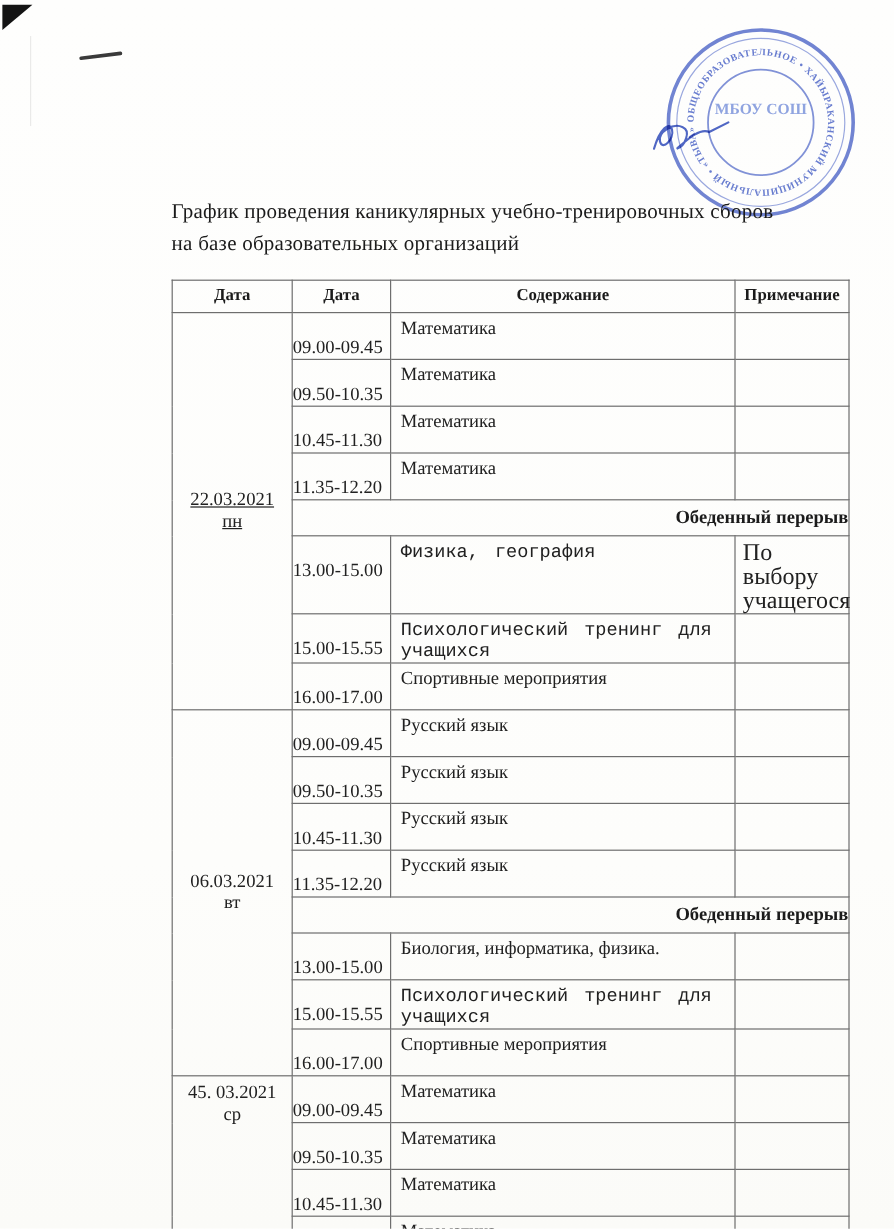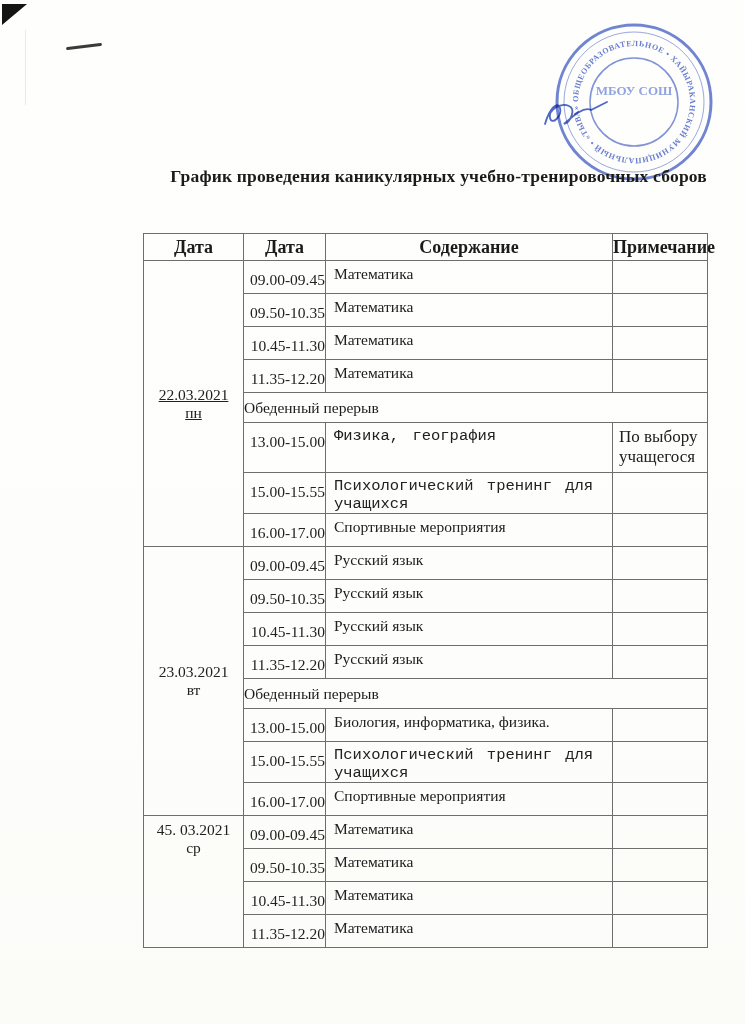--- a/index.html
+++ b/index.html
@@ -43,44 +43,44 @@
   }
   
   .approval {
     position:absolute; top:60px; right:33px;
     text-align:right; font-size:15px; line-height:22.5px;
     color:#262626; white-space:nowrap;
   }
   
   .doc-title {
     position:absolute; left:143px; top:164px; width:564px;
-    text-align:right; font-weight:bold; font-size:17.5px;
+    text-align:left; font-weight:normal; font-size:17.5px;
     line-height:25.5px; color:#1b1b1b; letter-spacing:0.2px;
   }
   
   table.schedule {
     position:absolute; left:143px; top:233px; width:564px;
     border-collapse:collapse; table-layout:fixed;
     font-size:15.5px; color:#212121;
   }
   .schedule th, .schedule td { border:1px solid #6e6e6e; }
   .schedule thead th {
-    height:27px; font-size:18px; font-weight:bold;
+    height:27px; font-size:14px; font-weight:bold;
     text-align:center; vertical-align:middle; color:#1b1b1b;
   }
   .schedule tbody tr { height:33px; }
   .schedule tbody tr.tall { height:50px; }
   .schedule tbody tr.lunch-row { height:30px; }
-  .time-cell { text-align:right; vertical-align:top; padding-top:10px; }
+  .time-cell { text-align:left; vertical-align:top; padding-top:20px; }
   .content-cell { vertical-align:top; padding:4px 6px 0 8px; }
   .content-cell.spread { word-spacing:4px;font-family:Liberation Mono, monospace; }
-  .note-cell { vertical-align:top; padding:4px 4px 0 6px; font-size:17px; line-height:20px; }
+  .note-cell { vertical-align:top; padding:4px 4px 0 6px; font-size:20px; line-height:20px; }
   .lunch-cell {
-    text-align:left; vertical-align:middle;
-    font-weight:normal; color:#1b1b1b;
+    text-align:right; vertical-align:middle;
+    font-weight:bold; color:#1b1b1b;
   }
   .date-cell { text-align:center; vertical-align:middle; }
   .date-cell.top { vertical-align:top; padding-top:5px; }
   .date-cell .day { }
   .date-cell .u { text-decoration:underline; }
 </style>
 </head>
 <body>
 
 <div class="page">
@@ -104,20 +104,21 @@
     <text x="85" y="78" text-anchor="middle" font-size="13" font-weight="bold" fill="#7b93dd" opacity="0.9">МБОУ СОШ</text>
   </svg>
 
   <svg class="signature" width="70" height="34" viewBox="0 0 70 34" aria-hidden="true">
     <path d="M4,27 C9,10 17,4 19,11 C21,19 11,29 9,21 C7,13 20,5 28,9 C35,12 30,25 23,27 C30,21 42,9 50,13 L66,5" stroke="#3d57c0" stroke-width="1.8" fill="none" opacity="0.9" stroke-linecap="round"></path>
   </svg>
 
 
   <div class="doc-title">
     <div>График проведения каникулярных учебно-тренировочных сборов</div>
+    <div>на базе образовательных организаций</div>
   </div>
 
   <table class="schedule">
     <colgroup>
       <col style="width:100px">
       <col style="width:82px">
       <col style="width:287px">
       <col style="width:95px">
     </colgroup>
     <thead>
@@ -166,21 +167,21 @@
           <td class="content-cell spread">Психологический тренинг для учащихся</td>
           <td class="note-cell"></td>
         </tr>
         <tr>
           <td class="time-cell">16.00-17.00</td>
           <td class="content-cell">Спортивные мероприятия</td>
           <td class="note-cell"></td>
         </tr>
         <tr>
           <td class="date-cell" rowspan="8">
-            <div class="date">23.03.2021</div>
+            <div class="date">06.03.2021</div>
             <div class="day">вт</div>
           </td>
           <td class="time-cell">09.00-09.45</td>
           <td class="content-cell">Русский язык</td>
           <td class="note-cell"></td>
         </tr>
         <tr>
           <td class="time-cell">09.50-10.35</td>
           <td class="content-cell">Русский язык</td>
           <td class="note-cell"></td>

